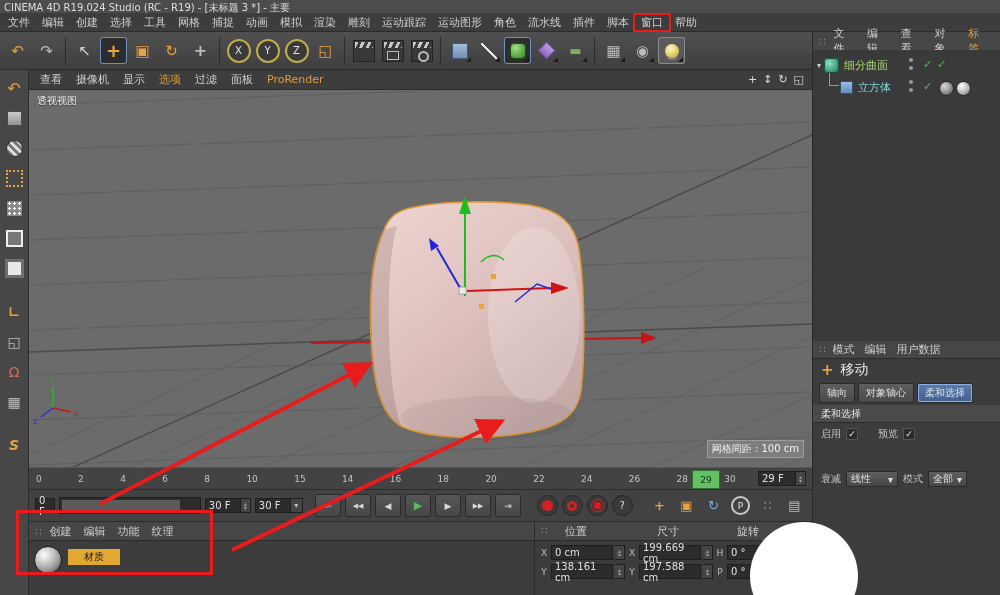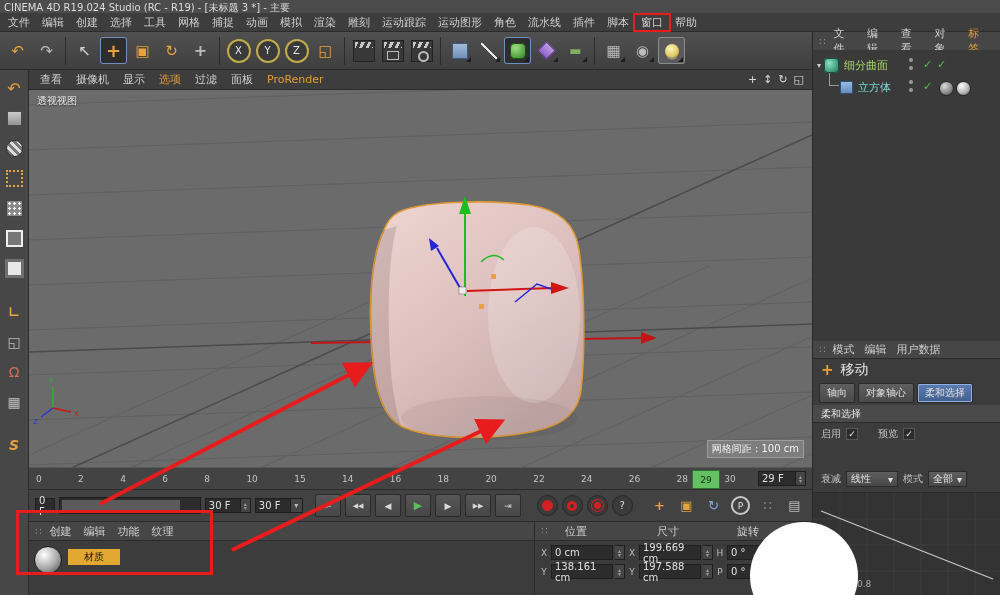--- a/index.html
+++ b/index.html
@@ -639,37 +639,20 @@
       <div class="ddown">
         <span>线性</span>
         <span>▾</span>
       </div>
       <span class="am-label">模式</span>
       <div class="ddown" style="min-width:36px">
         <span>全部</span>
         <span>▾</span>
       </div>
     </div>
-    <div class="am-curve">
-      <svg width="188" height="104">
-        <g stroke="#3e3e3e" stroke-width="1">
-          <line x1="27" y1="0" x2="27" y2="104"></line>
-            <line x1="54" y1="0" x2="54" y2="104"></line>
-          <line x1="81" y1="0" x2="81" y2="104"></line>
-            <line x1="108" y1="0" x2="108" y2="104"></line>
-          <line x1="135" y1="0" x2="135" y2="104"></line>
-            <line x1="162" y1="0" x2="162" y2="104"></line>
-          <line x1="0" y1="26" x2="188" y2="26"></line>
-            <line x1="0" y1="52" x2="188" y2="52"></line>
-          <line x1="0" y1="78" x2="188" y2="78"></line>
-        </g>
-        <path d="M8,18 L180,86" stroke="#c8c8c8" stroke-width="1.2" fill="none"></path>
-      </svg>
-      <span class="curve-val">0.8</span>
-    </div>
   </div>
 
   <div class="annot-rect"></div>
   <div class="white-circle"></div>
   <svg class="annot-arrows" width="1000" height="595">
     <defs>
       <marker id="ah" markerWidth="7" markerHeight="7" refX="5" refY="3.5" orient="auto">
         <polygon points="0,0 7,3.5 0,7" fill="#e81c1c"></polygon>
       </marker>
     </defs>

